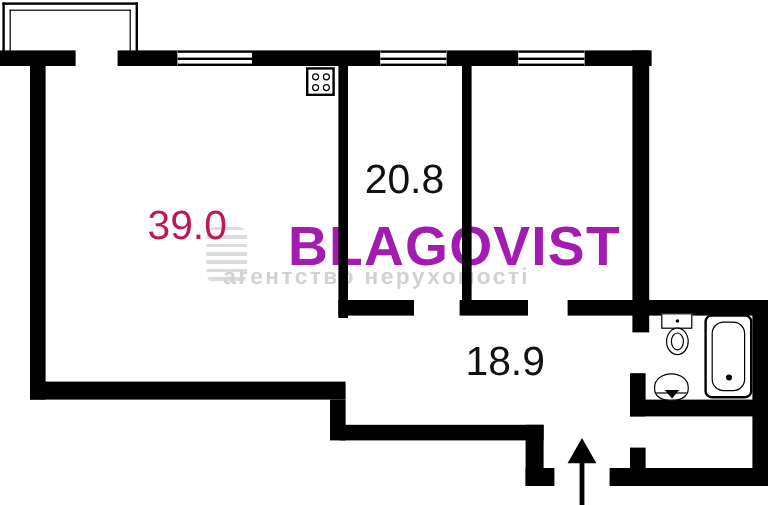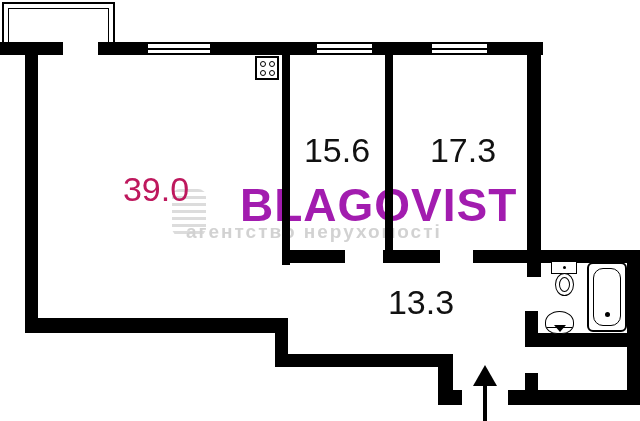--- a/index.html
+++ b/index.html
@@ -109,16 +109,15 @@
     <div class="wall" style="left: 282px; top: 55px; width: 8px; height: 210px;"></div>
     <div class="wall" style="left: 385px; top: 55px; width: 8px; height: 195px;"></div>
     <div class="wall" style="left: 527px; top: 42px; width: 14px; height: 235px;"></div>
     <div class="wall" style="left: 525px; top: 311px; width: 13px; height: 36px;"></div>
     <div class="wall" style="left: 525px; top: 333px; width: 115px; height: 14px;"></div>
     <div class="wall" style="left: 525px; top: 373px; width: 13px; height: 19px;"></div>
     <div class="window" style="left: 148px; top: 42px; width: 62px; height: 13px;"></div>
     <div class="window" style="left: 317px; top: 42px; width: 55px; height: 13px;"></div>
     <div class="window" style="left: 432px; top: 42px; width: 55px; height: 13px;"></div>
     <div class="room-label" style="left: 156px; top: 189px; color: #be185d;">39.0</div>
-    <div class="room-label" style="left: 337px; top: 150px; color: rgb(17, 17, 17);">15.6</div>
-    <div class="room-label" style="left: 463px; top: 150px; color: rgb(17, 17, 17);">17.3</div>
-    <div class="room-label" style="left: 421px; top: 302px; color: rgb(17, 17, 17);">13.3</div>
+    <div class="room-label" style="left: 337px; top: 150px; color: rgb(17, 17, 17);">20.8</div>
+    <div class="room-label" style="left: 421px; top: 302px; color: rgb(17, 17, 17);">18.9</div>
   </div>
 
 </body></html>

